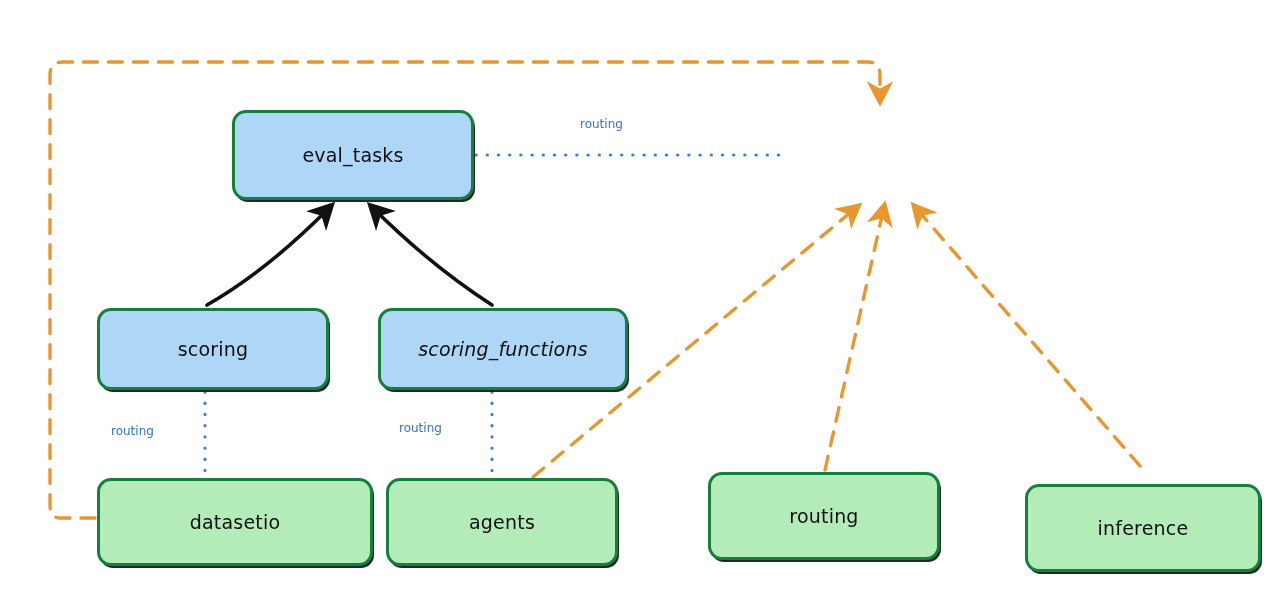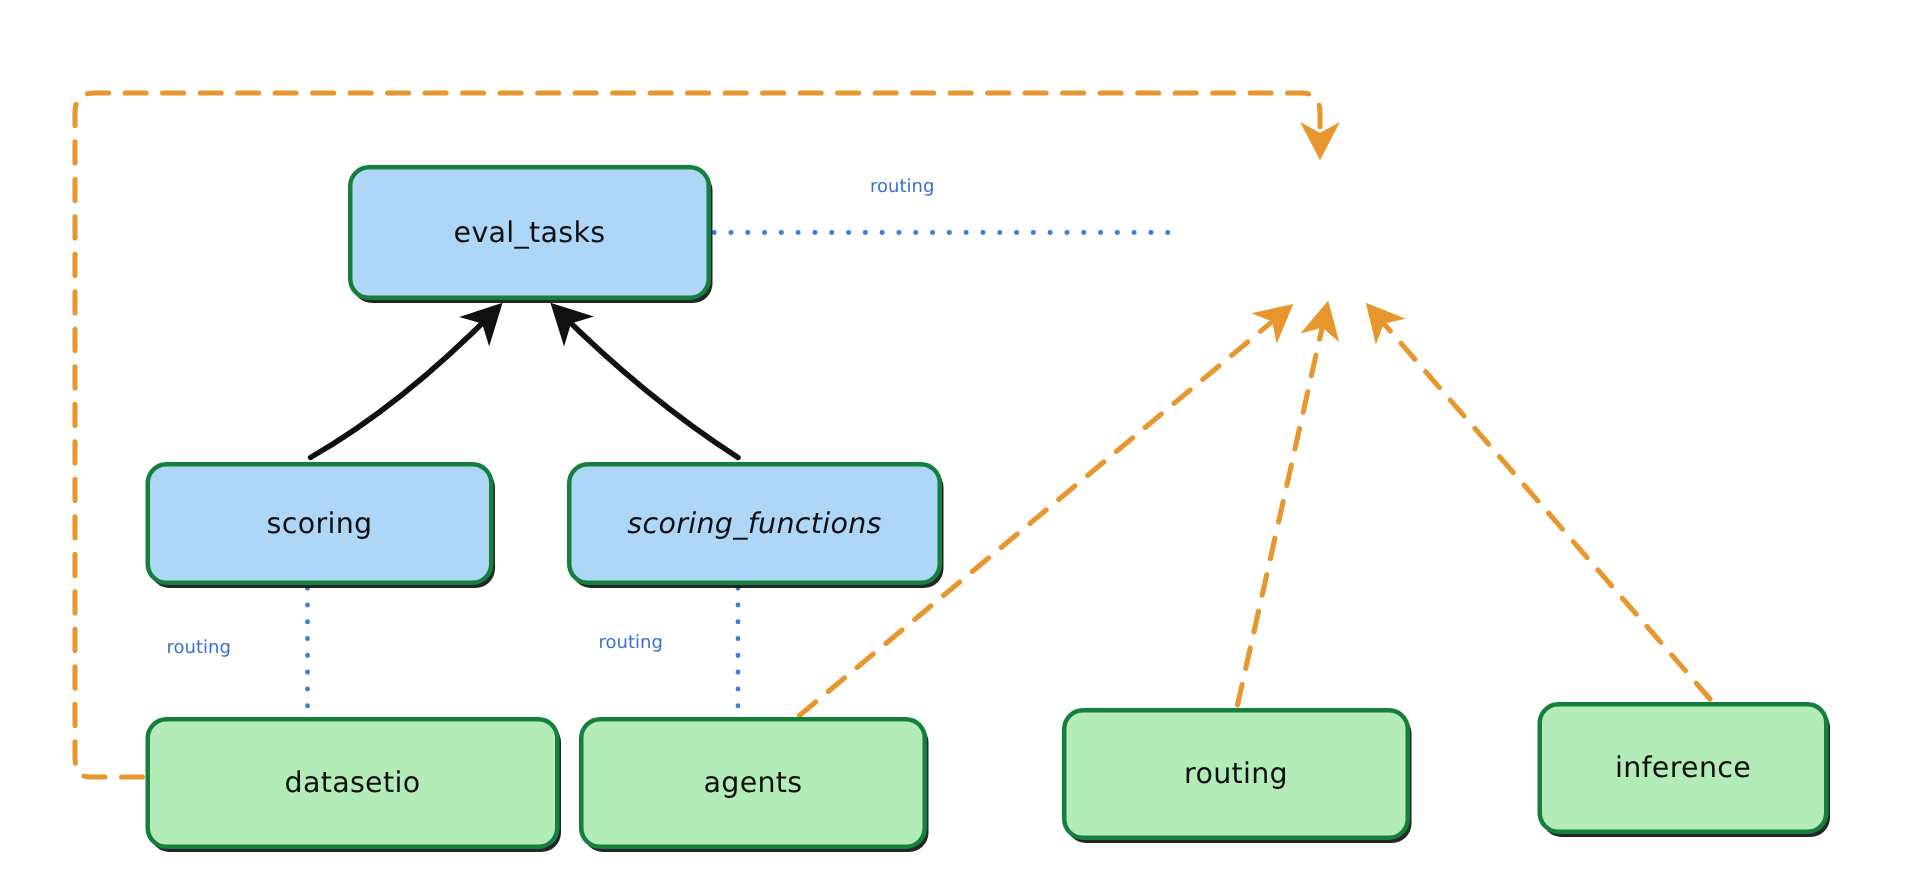--- a/index.html
+++ b/index.html
@@ -122,21 +122,21 @@
   </div>
 
   <div class="node green" style="left:386px; top:478px; width:232px; height:88px;">
     <span>agents</span>
   </div>
 
   <div class="node green" style="left:708px; top:472px; width:232px; height:88px;">
     <span>routing</span>
   </div>
 
-  <div class="node green" style="left:1025px; top:468px; width:194px; height:88px;">
+  <div class="node green" style="left:1025px; top:484px; width:236px; height:88px;">
     <span>inference</span>
   </div>
 
   <div class="edge-label" style="left:580px; top:117px;">routing</div>
 
   <div class="edge-label" style="left:111px; top:424px;">routing</div>
 
   <div class="edge-label" style="left:399px; top:421px;">routing</div>
 
 </div>

